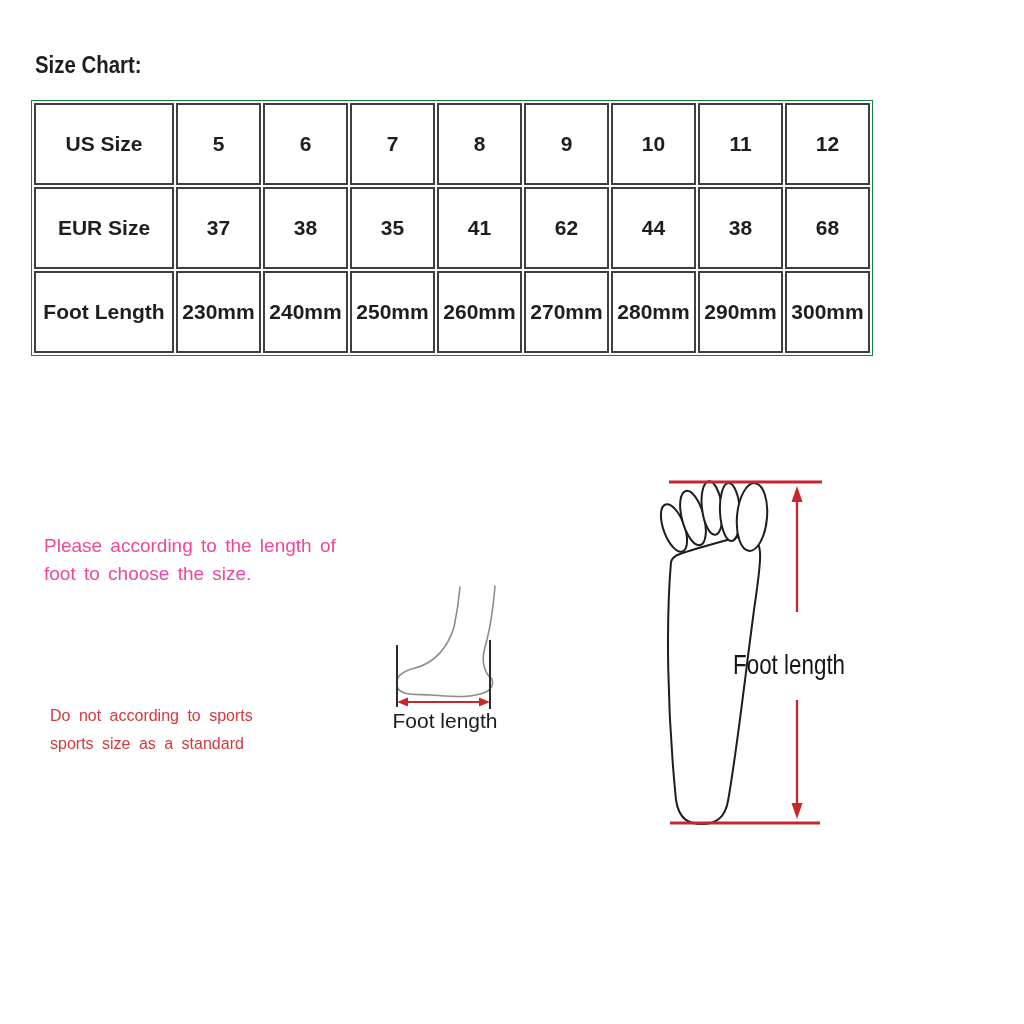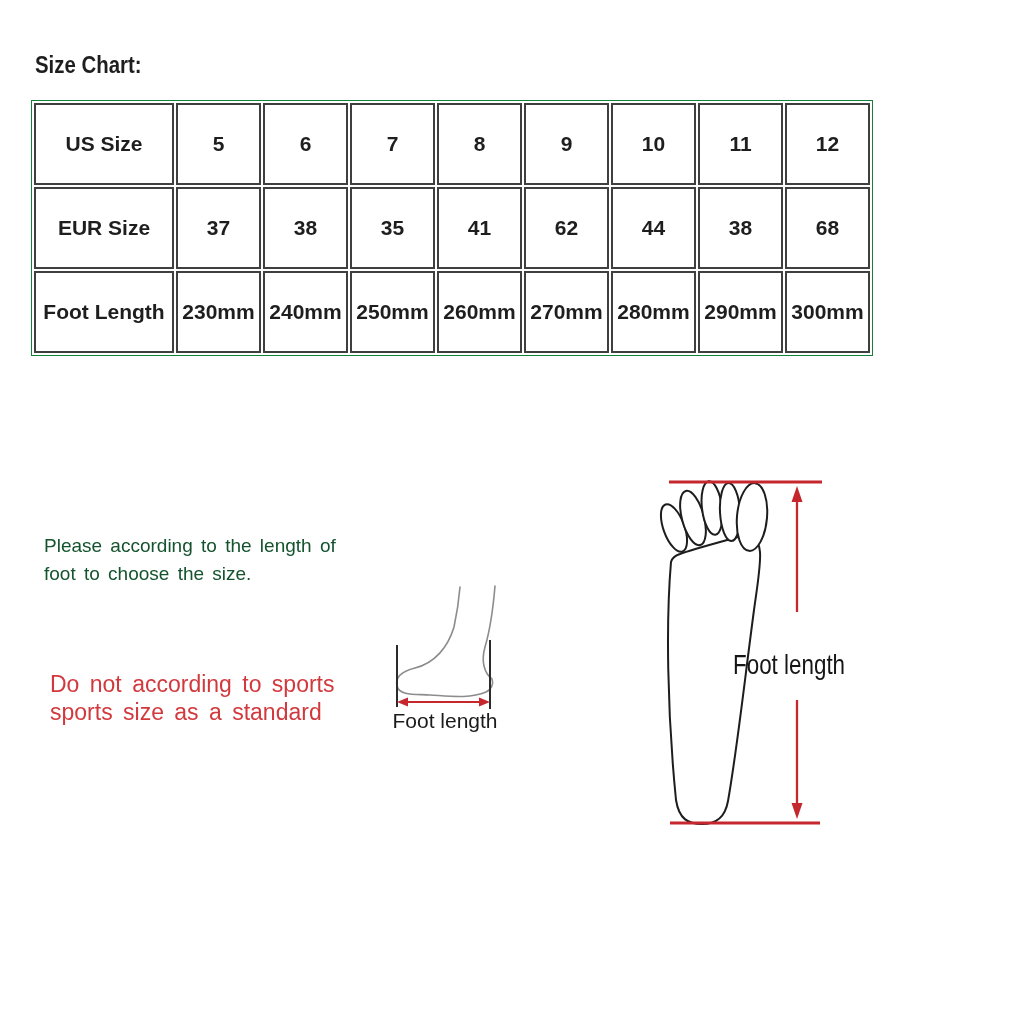--- a/index.html
+++ b/index.html
@@ -29,25 +29,25 @@
     background:#ffffff;
     text-align:center;vertical-align:middle;
     font-size:21px;font-weight:bold;color:var(--text,#1e1e1e);
     height:78px;white-space:nowrap;padding:0;
   }
   .size-table td.label{width:136px;}
   .size-table td.val{width:81px;}
   .note{position:absolute;line-height:28px;white-space:nowrap;}
   .note-instruction{
     left:44px;top:532px;
-    font-size:19px;color:#14532d;word-spacing:3px;
+    font-size:19px;color:#ec4899;word-spacing:3px;
   }
   .note-warning{
-    left:50px;top:670px;
-    font-size:23px;color:var(--warning-text,#d2393d);word-spacing:4px;
+    left:50px;top:702px;
+    font-size:16px;color:var(--warning-text,#d2393d);word-spacing:4px;
   }
   .diagram{position:absolute;}
   .diagram-side{left:378px;top:585px;width:134px;height:152px;}
   .diagram-sole{left:650px;top:470px;width:215px;height:362px;}
   .diagram svg{position:absolute;left:0;top:0;}
   .side-label{
     position:absolute;left:0;top:124px;width:134px;
     text-align:center;font-size:21px;color:#1b1b1b;
     white-space:nowrap;
   }

